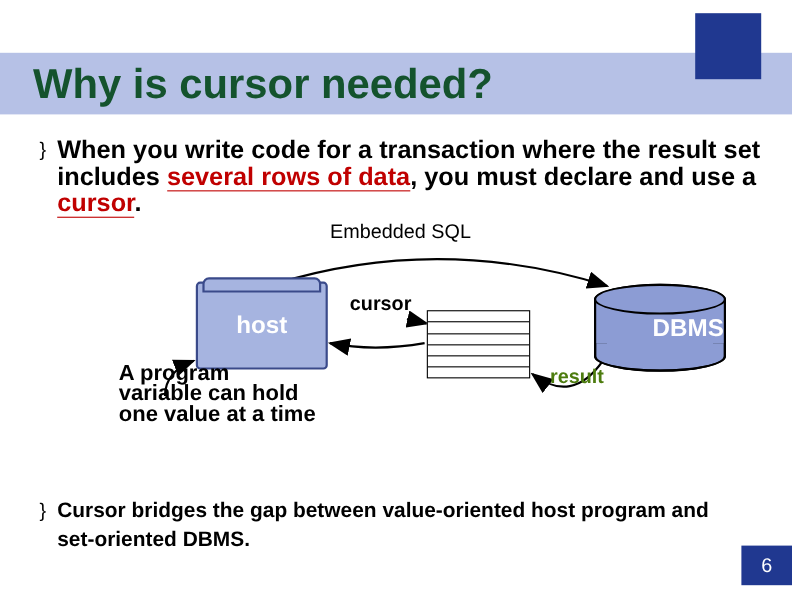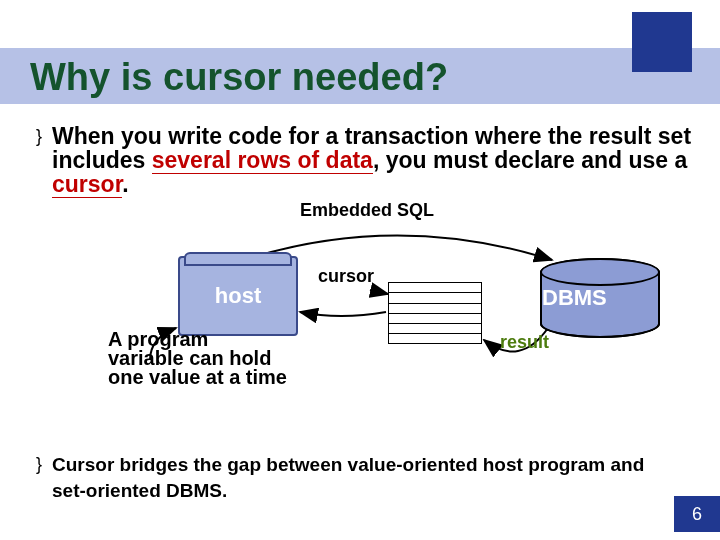--- a/index.html
+++ b/index.html
@@ -64,21 +64,21 @@
   }
   .highlight2 {
     color: #c00000;
     border-bottom: 1px solid #c00000;
   }
   .embedded-label {
     position: absolute;
     top: 200px;
     left: 300px;
     font-size: 18px;
-    font-weight: bold;
+    font-weight: normal;
   }
   .diagram {
     position: absolute;
     top: 220px;
     left: 0;
     width: 624px;
     height: 170px;
   }
   .host-box {
     position: absolute;
@@ -115,21 +115,21 @@
     position: absolute;
     top: 38px;
     left: 540px;
     width: 120px;
     height: 80px;
     background: #8c9cd4;
     border: 2px solid #000;
     border-radius: 50% / 18%;
     display: flex;
     align-items: center;
-    justify-content: flex-start;
+    justify-content: flex-end;
   }
   .dbms-cyl::before {
     content: "";
     position: absolute;
     top: -2px; left: -2px; right: -2px;
     height: 24px;
     background: #8c9cd4;
     border: 2px solid #000;
     border-radius: 50%;
   }

